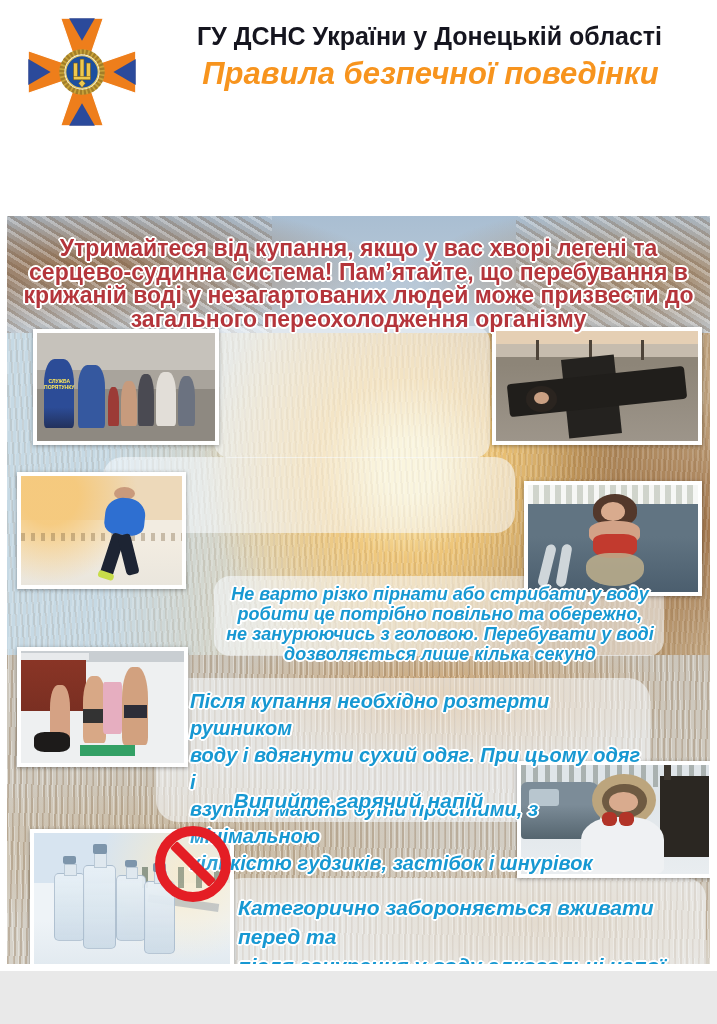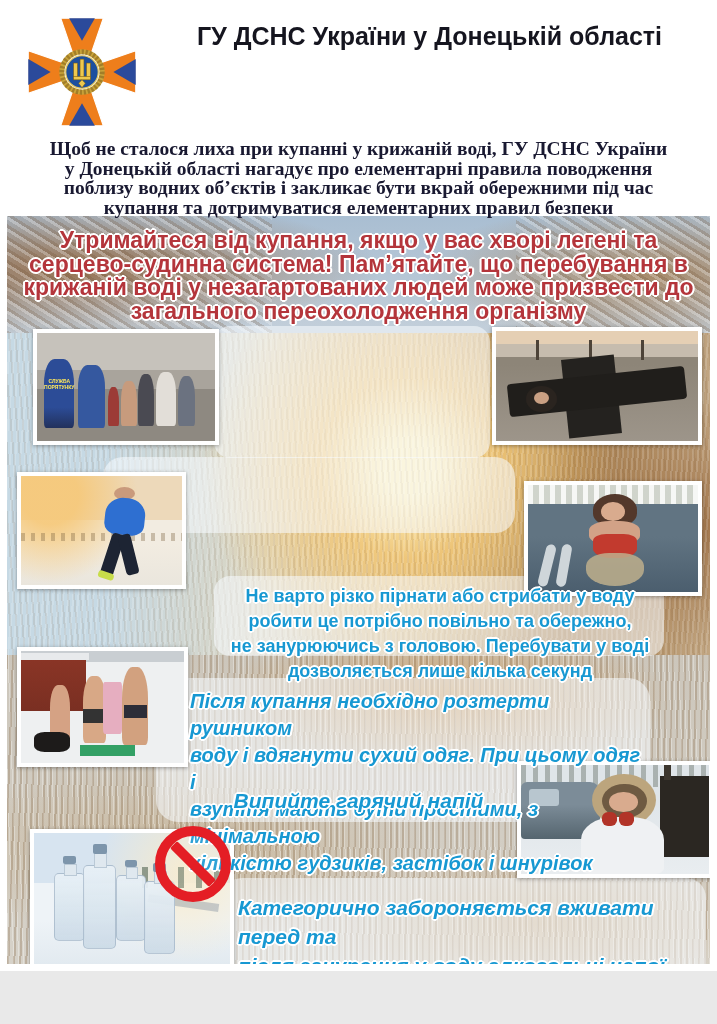--- a/index.html
+++ b/index.html
@@ -37,25 +37,25 @@
 
   
   .txt{position:absolute;white-space:pre-line;font-weight:bold;z-index:3;}
   .ow{text-shadow:2px 0 0 #fff,-2px 0 0 #fff,0 2px 0 #fff,0 -2px 0 #fff,
       1.4px 1.4px 0 #fff,-1.4px 1.4px 0 #fff,1.4px -1.4px 0 #fff,-1.4px -1.4px 0 #fff;}
   .org{left:150px;right:8px;top:22px;text-align:center;font-size:25px;color:#15151f;}
   .title1{left:150px;right:6px;top:56px;text-align:center;font-size:31px;font-style:italic;color:#f7941e;}
   .title2{left:150px;right:6px;top:93px;text-align:center;font-size:31px;font-style:italic;color:#f7941e;}
   .intro{left:14px;right:14px;top:139px;text-align:center;font-family:"Liberation Serif",serif;
          font-size:19.5px;line-height:19.5px;color:#191931;}
-  .warning{left:0;width:717px;top:229px;text-align:center;font-size:23px;line-height:23.5px;color:#b4353b;}
+  .warning{left:0;width:717px;top:237px;text-align:center;font-size:23px;line-height:23.5px;color:#b4353b;}
   .tip{color:#1798d2;}
   .t1{left:218px;width:270px;top:333px;text-align:center;font-size:19px;line-height:20.4px;}
   .t2{left:108px;width:402px;top:464px;text-align:center;font-size:19.5px;line-height:21px;font-style:italic;}
-  .t3{left:220px;width:440px;top:584px;text-align:center;font-size:18px;line-height:25px;}
+  .t3{left:220px;width:440px;top:584px;text-align:center;font-size:18px;line-height:20px;font-style:italic;}
   .t4{left:190px;width:460px;top:688px;text-align:left;font-size:20px;line-height:27px;font-style:italic;}
   .drink{left:0;width:717px;top:789px;text-align:center;font-size:21px;font-style:italic;}
   .alc{left:238px;width:462px;top:893px;text-align:left;font-size:21px;line-height:29px;font-style:italic;}
 
   
   .panel{position:absolute;background:rgba(248,252,255,.55);border-radius:16px;z-index:1;}
   .p1{left:214px;top:326px;width:276px;height:132px;}
   .p2{left:103px;top:457px;width:412px;height:76px;border-radius:20px;}
   .p3{left:214px;top:576px;width:450px;height:80px;}
   .p4{left:156px;top:678px;width:494px;height:144px;border-radius:22px;}
@@ -126,24 +126,21 @@
         <rect x="85" y="84" width="7" height="27"></rect>
         <rect x="96.5" y="77" width="7" height="35"></rect>
         <rect x="108" y="84" width="7" height="27"></rect>
         <rect x="85" y="108" width="30" height="6"></rect>
         <polygon points="100,114 106,120 100,128 94,120"></polygon>
       </g>
     </g>
   </svg>
 
   <div class="txt org">ГУ ДСНС України у Донецькій області</div>
-  <div class="txt intro">Щоб не сталося лиха при купанні у крижаній воді, ГУ ДСНС України
-у Донецькій області нагадує про елементарні правила поводження
-поблизу водних об’єктів і закликає бути вкрай обережними під час
-купання та дотримуватися елементарних правил безпеки</div>
+  <div class="txt title1">Правила безпечної поведінки</div>
   <div class="txt warning ow">Утримайтеся від купання, якщо у вас хворі легені та
 серцево-судинна система! Пам’ятайте, що перебування в
 крижаній воді у незагартованих людей може призвести до
 загального переохолодження організму</div>
 
   <div class="panel p1"></div>
   <div class="panel p2"></div>
   <div class="panel p3"></div>
   <div class="panel p4"></div>
   <div class="panel p5"></div>

